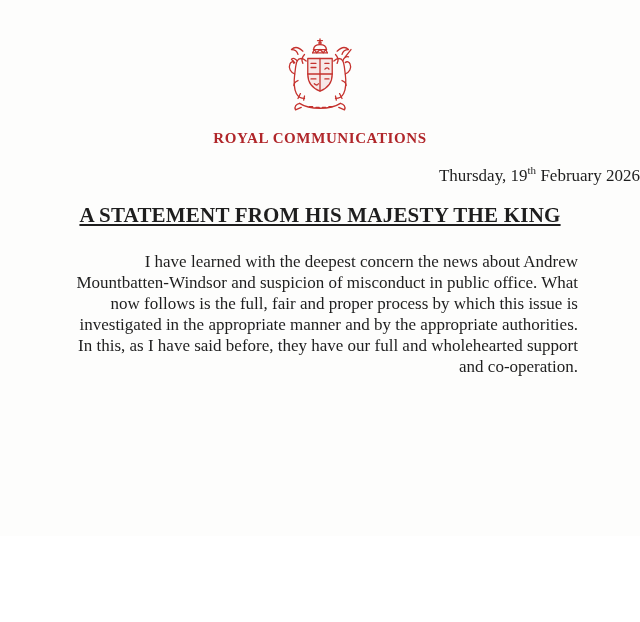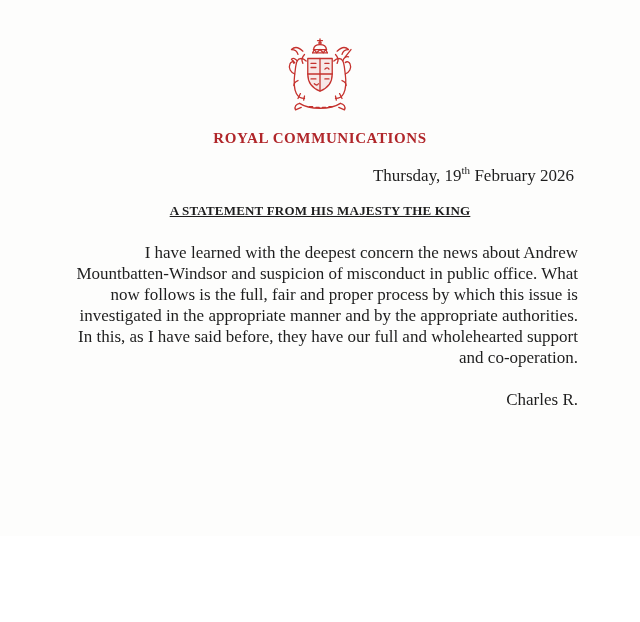--- a/index.html
+++ b/index.html
@@ -22,34 +22,33 @@
   .brand {
     margin-top: 8px;
     text-align: center;
     font-size: 15px;
     font-weight: bold;
     letter-spacing: 0.6px;
     color: #b0262a;
   }
   .date-line {
     margin-top: 18px;
-    padding-right: 66px;
     text-align: right;
     font-size: 17px;
     line-height: 21px;
   }
   .date-line sup {
     font-size: 11px;
     line-height: 0;
     vertical-align: super;
   }
   .statement-title {
     margin-top: 17px;
     text-align: center;
-    font-size: 13px;
+    font-size: 21px;
     font-weight: bold;
     text-decoration: underline;
     letter-spacing: 0.2px;
   }
   .letter-body {
     margin: 23px 0 0 58px;
     width: 520px;
     font-size: 17px;
     line-height: 21px;
     text-align: right;
@@ -118,16 +117,15 @@
 
   <div class="statement-title">A STATEMENT FROM HIS MAJESTY THE KING</div>
 
   <div class="letter-body">
     <p class="para">I have learned with the deepest concern the news about Andrew
 Mountbatten-Windsor and suspicion of misconduct in public office. What
 now follows is the full, fair and proper process by which this issue is
 investigated in the appropriate manner and by the appropriate authorities.
 In this, as I have said before, they have our full and wholehearted support
 and co-operation.</p>
-    <div class="signature">Charles R.</div>
   </div>
 
 </div>
 
 </body></html>

